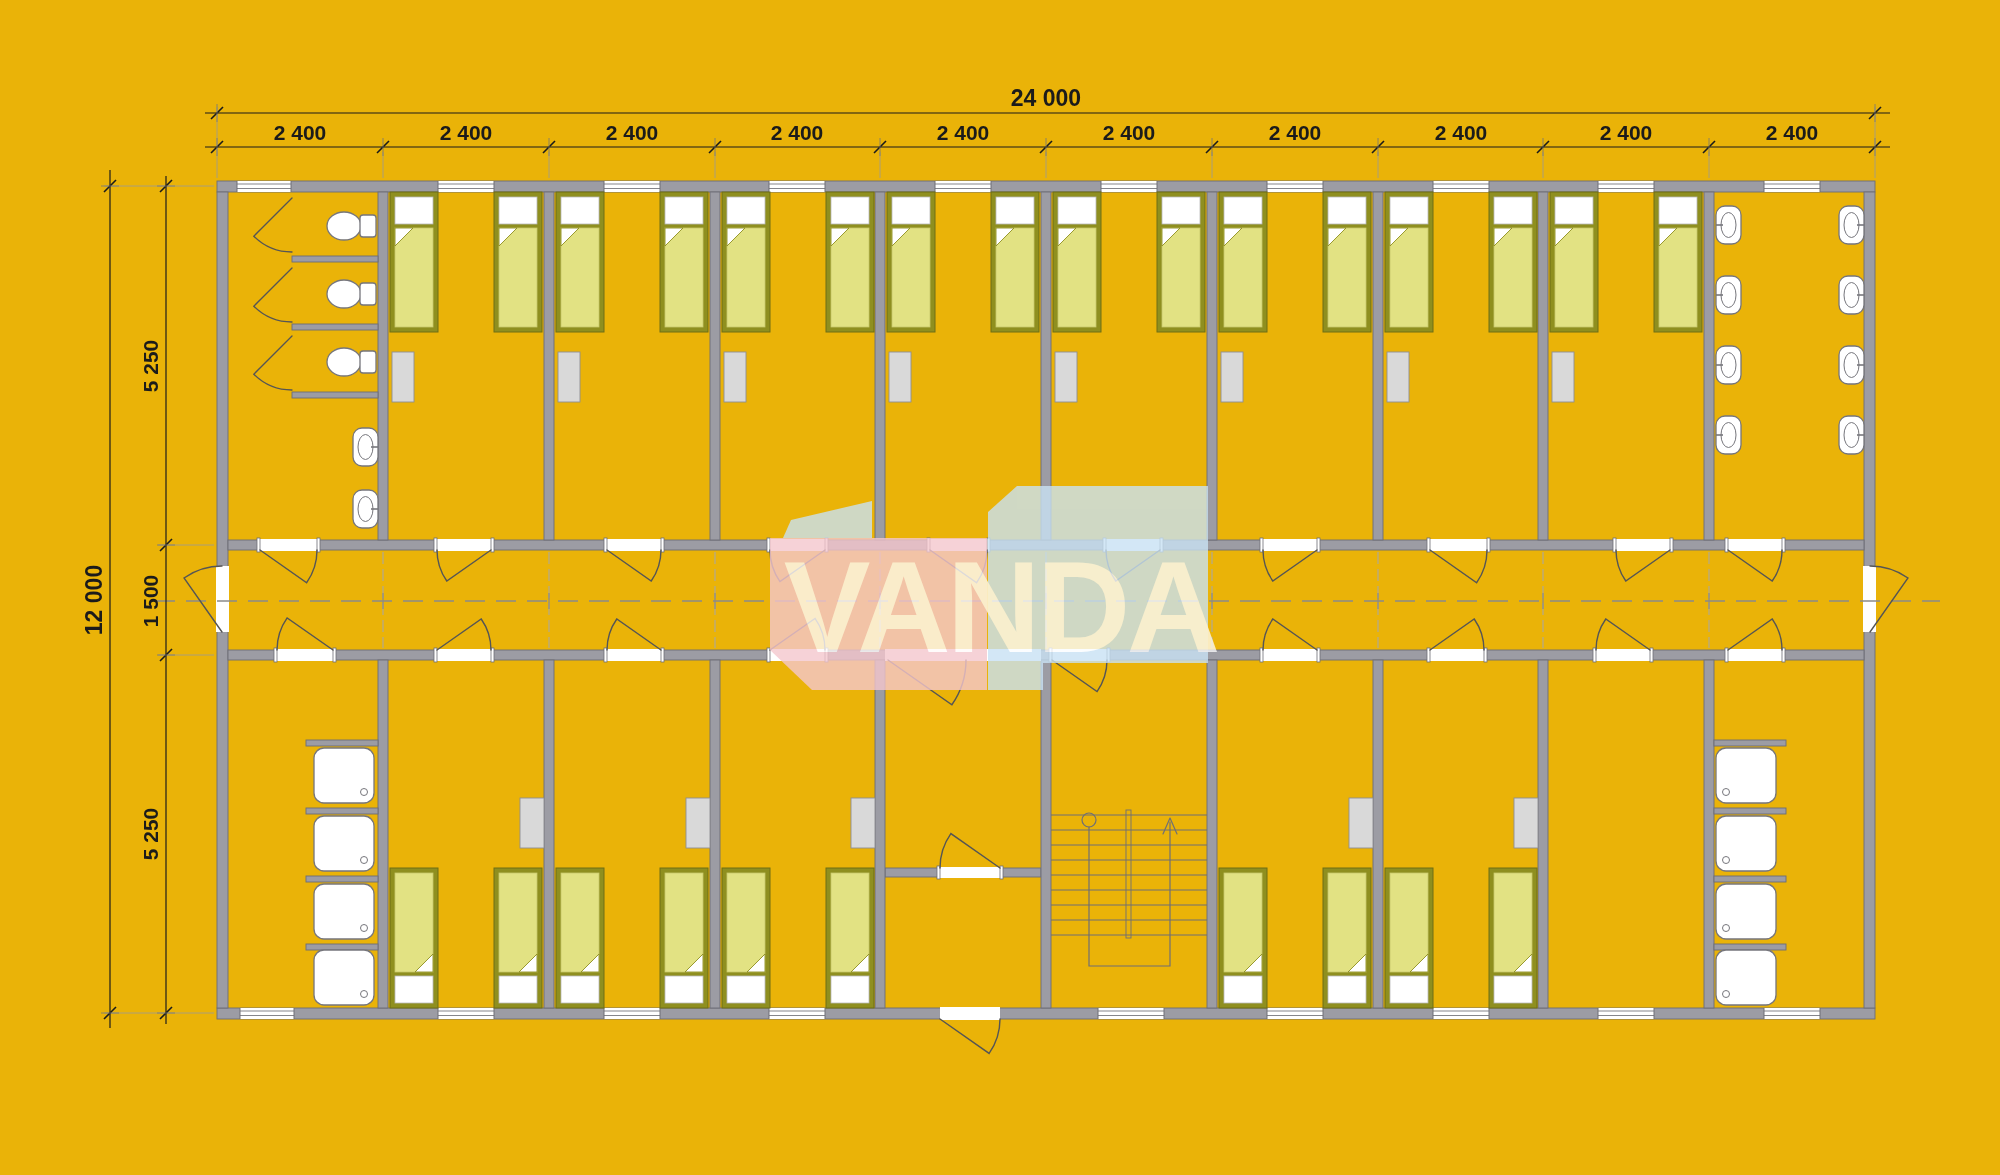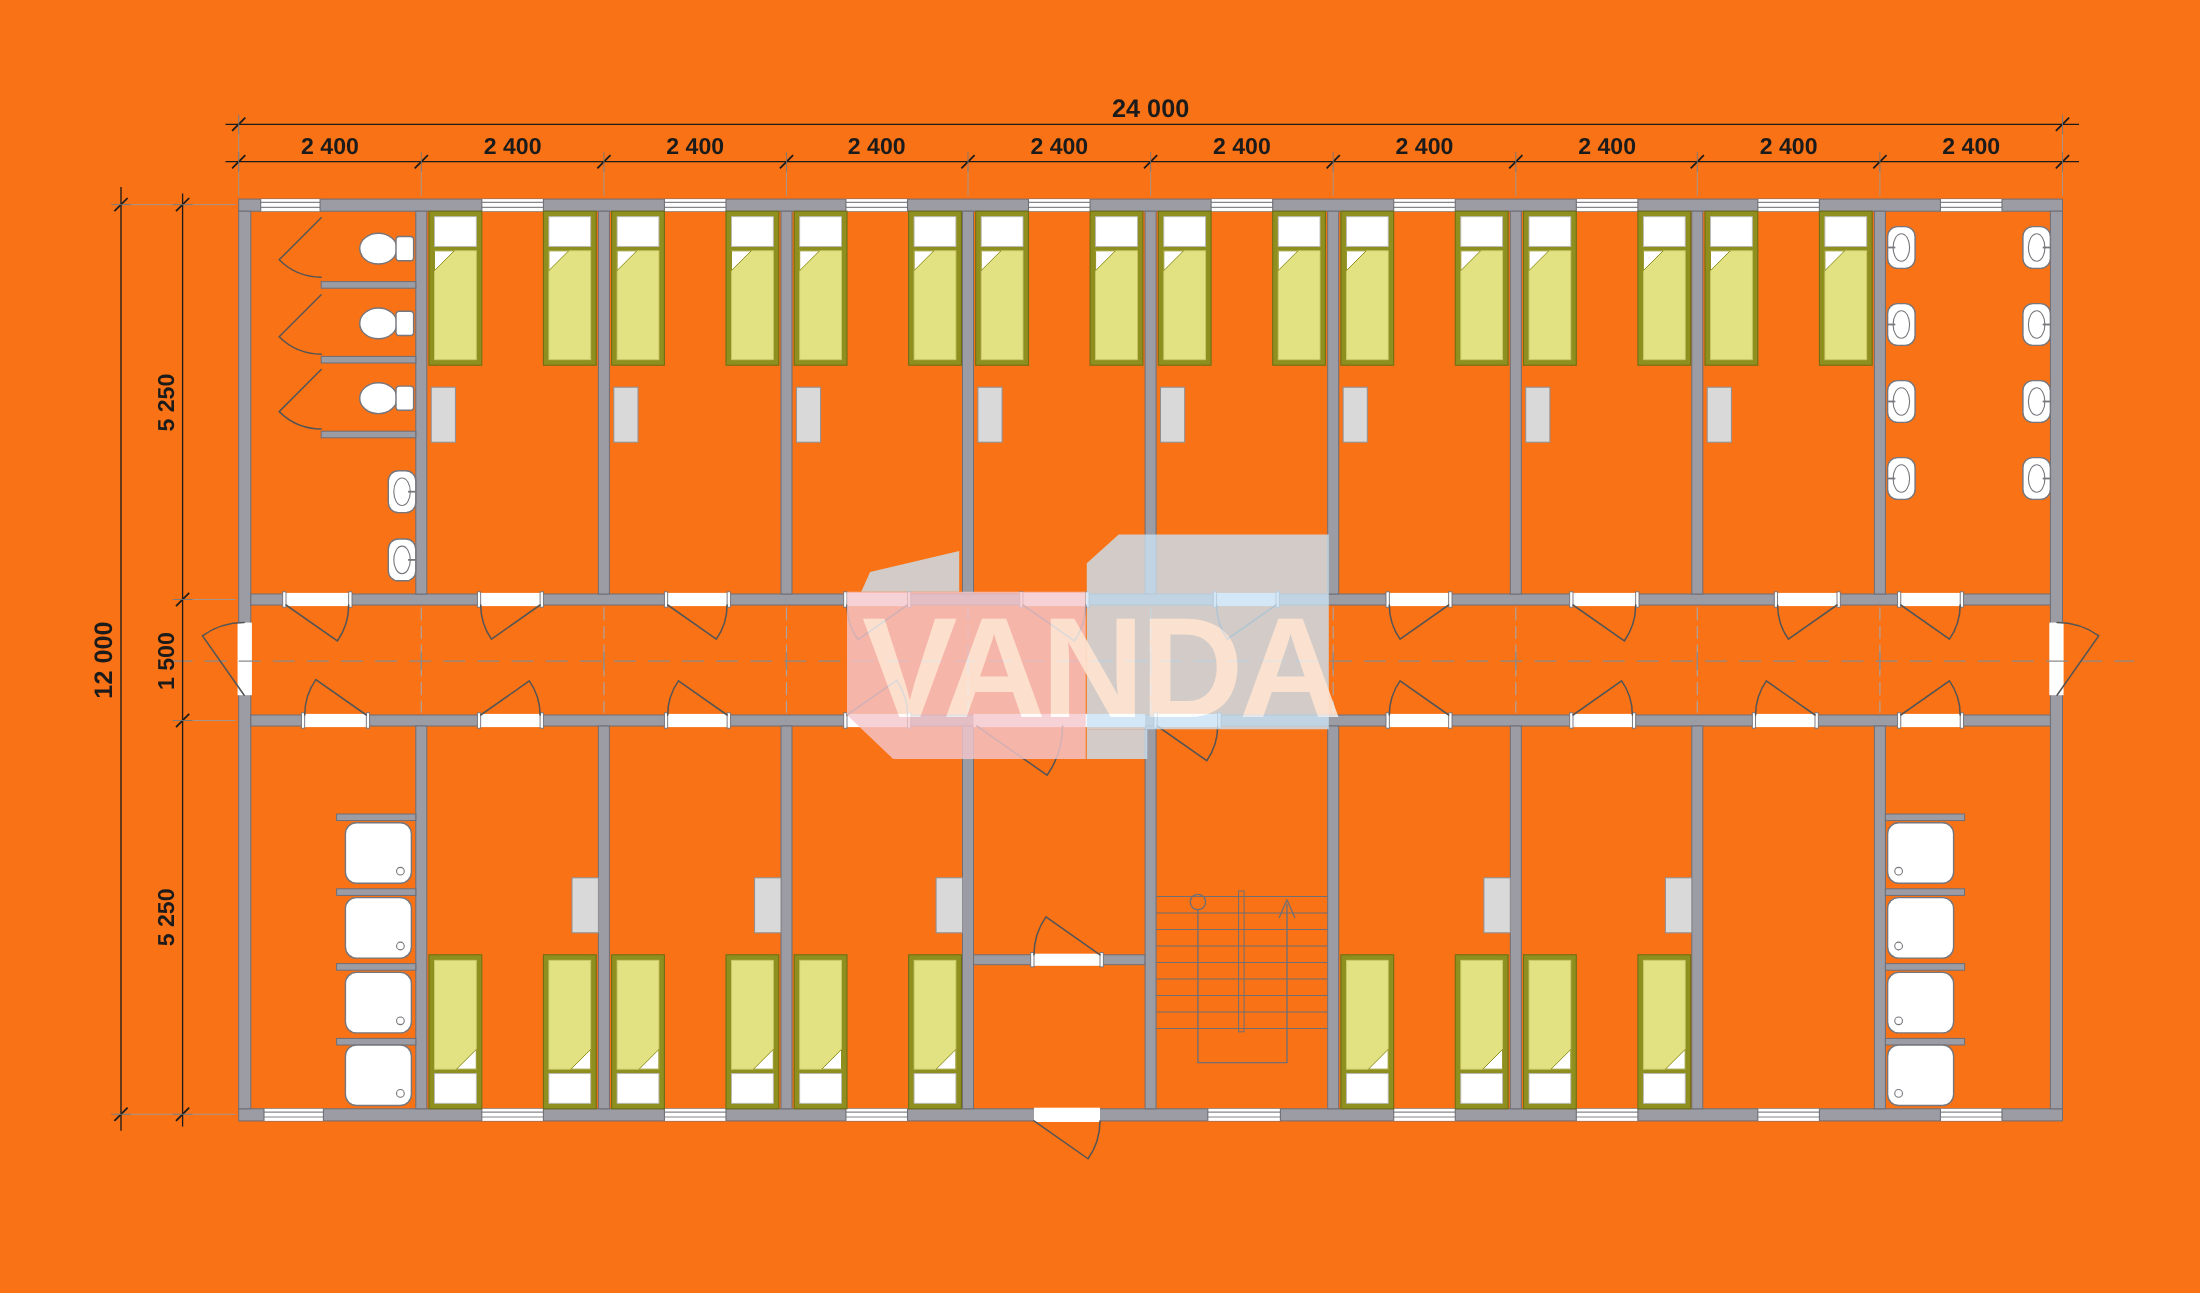--- a/index.html
+++ b/index.html
@@ -1,16 +1,16 @@
 <!DOCTYPE html>
 <html><head>
 <meta charset="utf-8">
 <style>
   html,body{margin:0;padding:0;background:#ffffff;}
-  .stage{position:relative;width:2000px;height:1175px;background:#f97316;overflow:hidden;
+  .stage{position:relative;width:2000px;height:1175px;background:#eab308;overflow:hidden;
          font-family:"Liberation Sans", sans-serif;}
   svg{display:block;}
   text{font-family:"Liberation Sans", sans-serif;}
   .dimtxt{font-weight:bold;fill:#1b1b1b;}
 </style>
 </head>
 <body>
 
 <div class="stage">
 <svg id="plan" width="2000" height="1175" viewBox="0 0 2000 1175">

